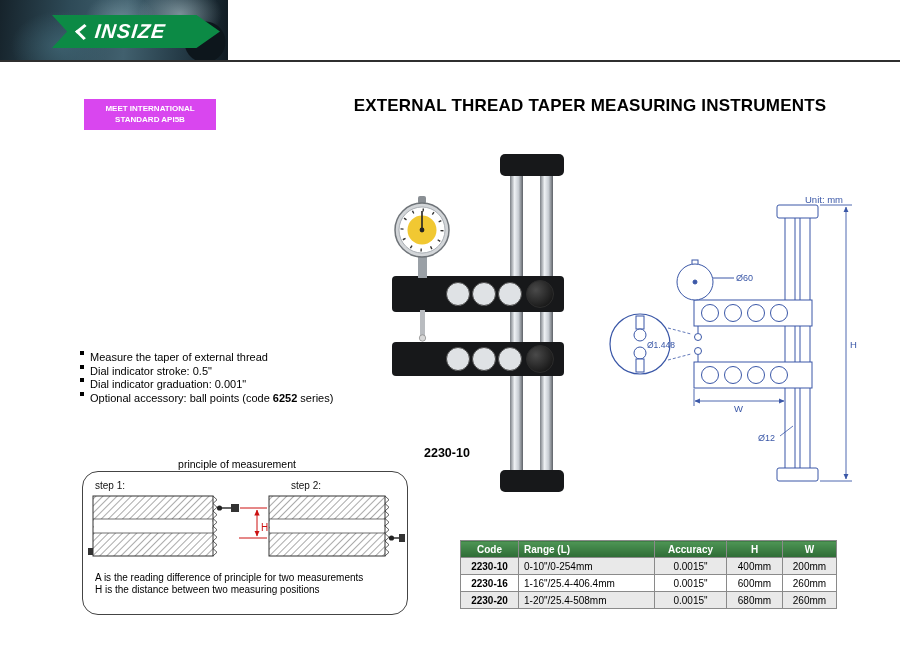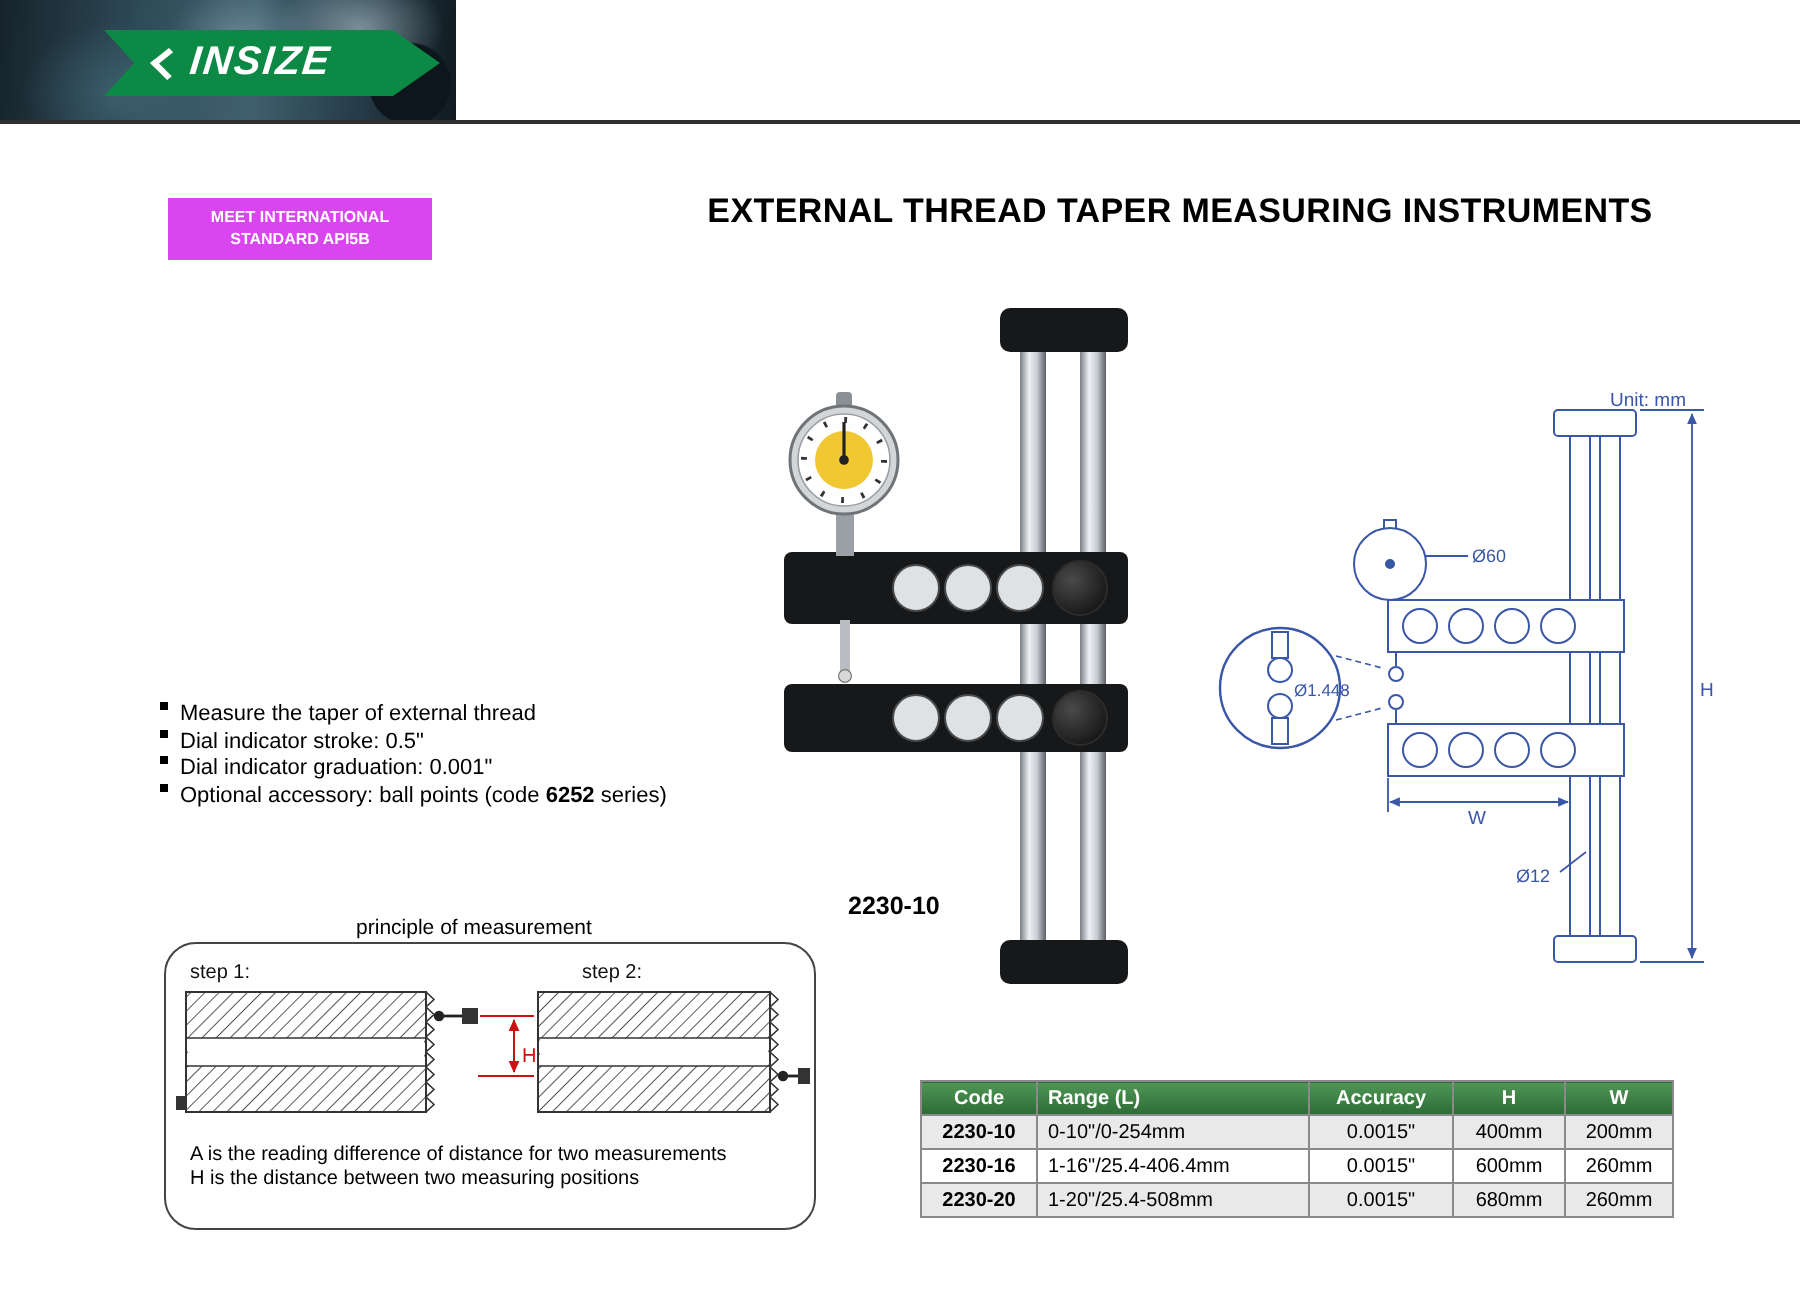--- a/index.html
+++ b/index.html
@@ -263,21 +263,21 @@
         <rect x="312" y="58" width="6" height="8" fill="#333"></rect>
       </g>
       <g>
         <line x1="153" y1="32" x2="180" y2="32" stroke="#cc1111" stroke-width="1"></line>
         <line x1="152" y1="62" x2="180" y2="62" stroke="#cc1111" stroke-width="1"></line>
         <line x1="170" y1="34" x2="170" y2="60" stroke="#cc1111" stroke-width="1" marker-start="url(#arrR)" marker-end="url(#arrR)"></line>
       </g>
       <text class="redtext" x="174" y="55" font-size="10">H</text>
     </svg>
     <div class="p-notes">
-      <div>A is the reading difference of distance for two measurements</div>
+      <div>A is the reading difference of principle for two measurements</div>
       <div>H is the distance between two measuring positions</div>
     </div>
   </div>
 
   <table class="spec-table">
     <colgroup>
       <col style="width:58px">
         <col style="width:136px">
         <col style="width:72px">
         <col style="width:56px">

